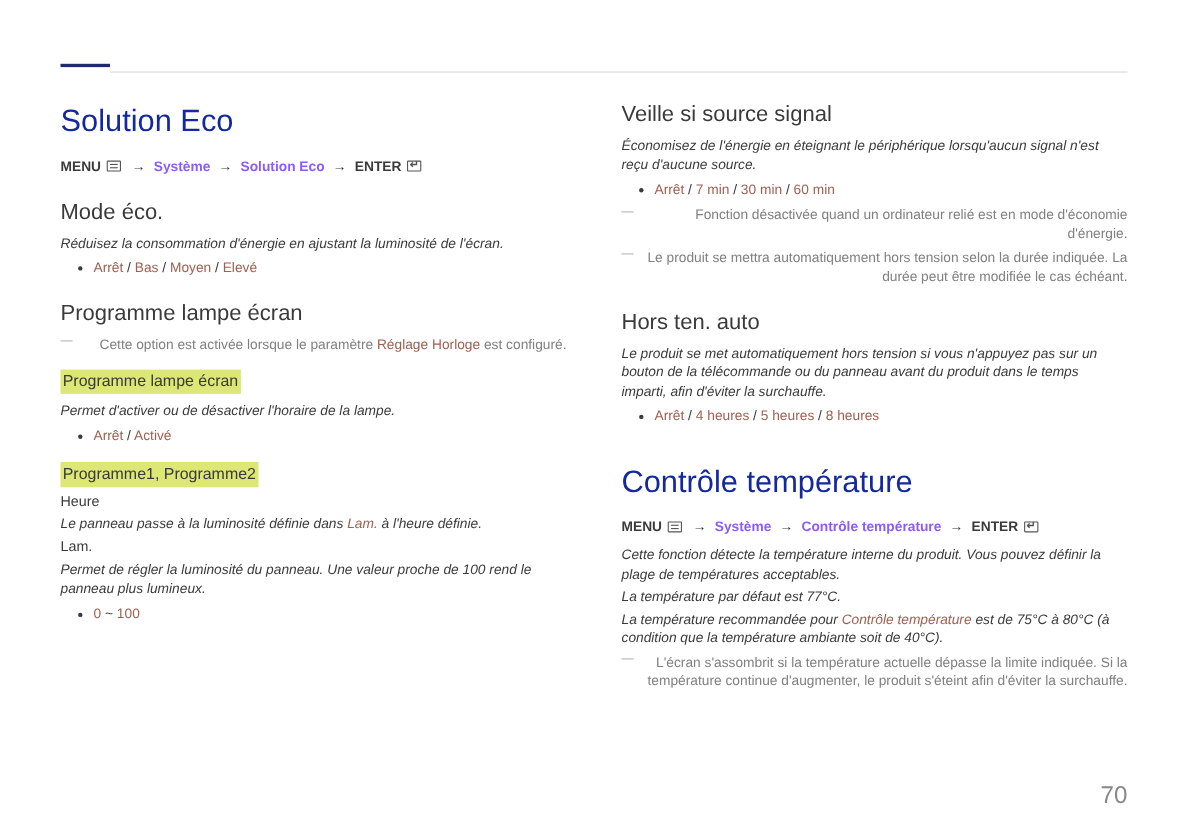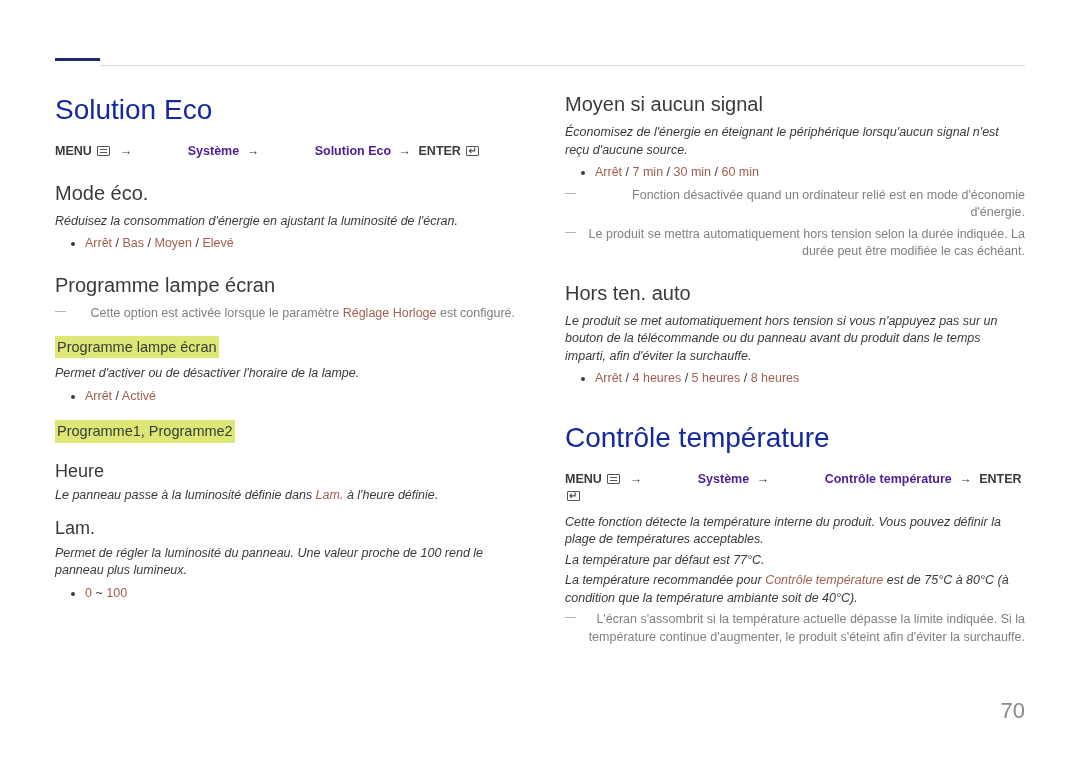--- a/index.html
+++ b/index.html
@@ -53,49 +53,48 @@
     display: inline-block;
     background: #dce775;
     color: #3a3a3a;
     font-size: 14.5px;
     font-weight: 400;
     padding: 1px 2px;
     margin-top: 10px;
     margin-bottom: 4px;
   }
   h4.item {
-    font-size: 18px;
-    color: #3a3a3a;
-    font-weight: 400;
-    margin-top: 12px;
+    font-size: 13px;
+    color: #3a3a3a;
+    font-weight: 400;
     margin-bottom: 3px;
   }
   p.txt { font-size: 12.5px; color: #3a3a3a; margin: 3px 0; font-style: italic; }
   p.note { font-size: 12.5px; color: #808080; margin: 4px 0 4px 14px; position: relative; text-align: right; }
   p.note::before { content: "―"; position: absolute; left: -14px; top: -2px; color: #a0a0a0; font-size: 11px; }
   .r { color: #a06050; }
-  .r2 { color: #4c1d95; margin-left: 48px; }
+  .r2 { color: #8b5cf6; }
   .sep { color: #3a3a3a; }
   ul.b { list-style: disc; padding-left: 30px; margin: 5px 0; }
   ul.b li { font-size: 12.5px; }
   .breadcrumb { font-size: 12.5px; font-weight: bold; margin-top: 14px; }
   .breadcrumb .icon {
     display: inline-block; width: 13px; height: 10px; border: 1px solid #555;
     border-radius: 1px; vertical-align: -1px; position: relative; margin: 0 2px;
   }
   .breadcrumb .icon.menu::after {
     content:""; position:absolute; left:2px; right:2px; top:2px; bottom:2px;
     border-top:1px solid #555; border-bottom:1px solid #555;
   }
   .breadcrumb .icon.enter::after {
     content:"↵"; position:absolute; left:1px; top:-3px; font-size:10px; color:#555;
   }
   .arrow { margin: 0 4px; }
   .pagenum {
-    position: absolute; bottom: 36px; right: 55px;
+    position: absolute; bottom: 24px; right: 55px;
     font-size: 22px; color: #888;
   }
 </style>
 </head>
 <body>
 
 <div class="topbar"></div>
 <div class="hr"></div>
 
 <div class="columns">
@@ -151,21 +150,21 @@
     <ul class="b">
         <li>
       <span class="r">0</span>
       <span class="sep"> <span>~</span> </span>
       <span class="r">100</span>
     </li>
       </ul>
   </div>
 
   <div class="col">
-    <h2 class="sub" style="margin-top:0">Moyen si aucun signal</h2>
+    <h2 class="sub" style="margin-top:0">Veille si source signal</h2>
     <p class="txt">Économisez de l'énergie en éteignant le périphérique lorsqu'aucun signal n'est reçu d'aucune source.</p>
     <ul class="b">
         <li>
       <span class="r">Arrêt</span><span class="sep"> / </span>
       <span class="r">7 min</span><span class="sep"> / </span>
       <span class="r">30 min</span><span class="sep"> / </span>
       <span class="r">60 min</span>
     </li>
       </ul>
     <p class="note">Fonction désactivée quand un ordinateur relié est en mode d'économie d'énergie.</p>

